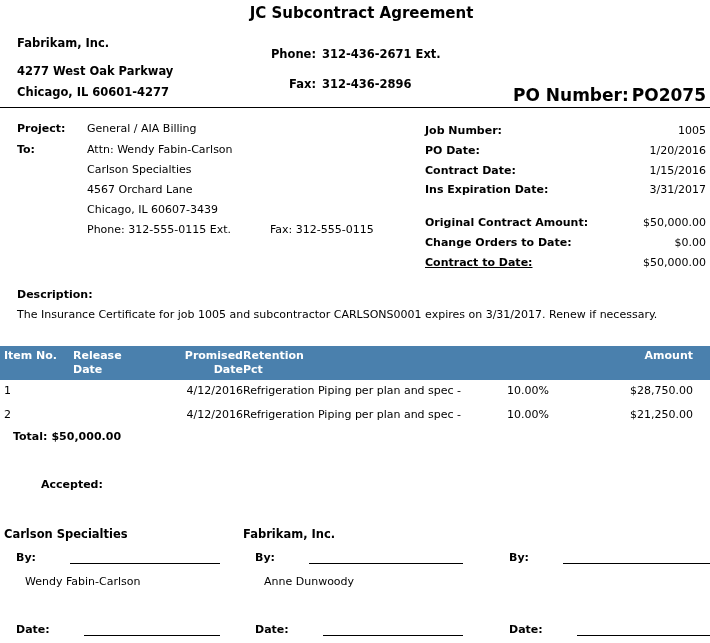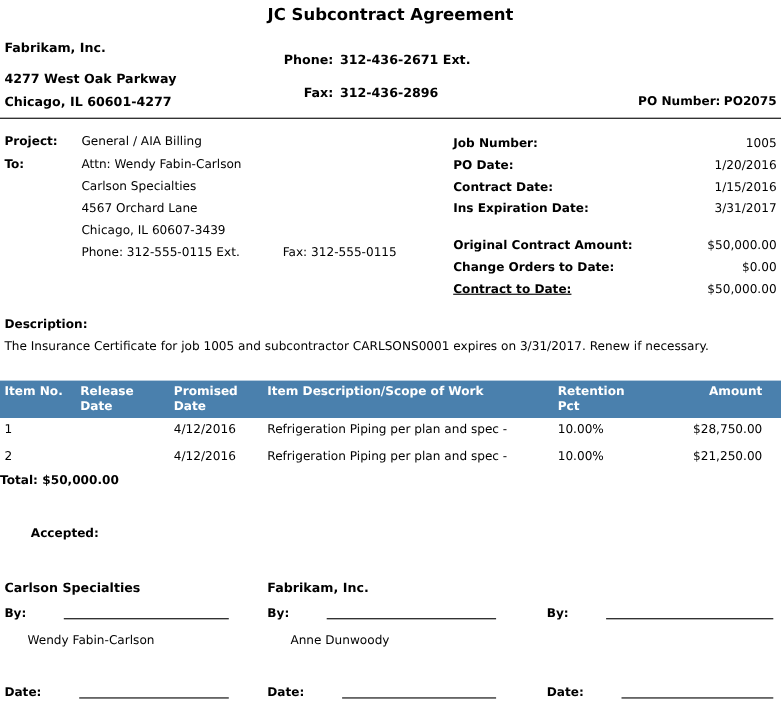--- a/index.html
+++ b/index.html
@@ -7,33 +7,33 @@
   .page {
     position: relative;
     width: 710px;
     height: 643px;
     background: #ffffff;
     font-family: "DejaVu Sans", "Liberation Sans", sans-serif;
     font-size: 11px;
     color: #000000;
     overflow: hidden;
   }
-  .abs { position: absolute; }
+  .abs { position: absolute; padding-left: 13px; }
 
   .doc-title {
     top: 4px; left: 0; width: 710px;
     text-align: center; font-weight: bold; font-size: 15px;
   }
 
   
   .company-line { left: 4px; font-weight: bold; font-size: 11.5px; }
   .phonefax-row { left: 230px; width: 230px; display: flex; font-weight: bold; font-size: 11.5px; }
   .phonefax-row .lbl { width: 73px; text-align: right; }
   .phonefax-row .val { margin-left: 6px; }
-  .po-number { top: 85px; right: 4px; font-weight: bold; font-size: 11px; }
+  .po-number { top: 85px; right: 4px; font-weight: bold; font-size: 17px; }
   .po-number .val { margin-left: 3px; }
   .rule { top: 107px; left: 0; width: 710px; height: 0; border-top: 1px solid #000000; }
 
   
   .info-lbl { left: 4px; font-weight: bold; }
   .info-val { left: 74px; }
   .to-fax { left: 257px; }
   .rfield-lbl { left: 412px; font-weight: bold; }
   .rfield-val { left: 480px; width: 226px; text-align: right; }
 
@@ -43,36 +43,36 @@
 
   
   .tbl-head {
     top: 346px; left: 0; width: 710px; height: 34px;
     background: #4a80ad; color: #ffffff; font-weight: bold;
     display: flex; padding: 3px 0 0 4px; line-height: 14px;
   }
   .tbl-row { left: 0; width: 710px; display: flex; padding-left: 4px; }
   .c1 { width: 69px; }
   .c2 { width: 85px; }
-  .c3 { width: 85px; }
+  .c3 { width: 85px; text-align: right; }
   .c4 { width: 264px; }
   .c5 { width: 96px; }
   .c6 { flex: 1; text-align: right; padding-right: 17px; }
   .tbl-total { top: 430px; left: 0; width: 710px; text-align: left; padding-right: 7px; font-weight: bold; }
   .tbl-total .val { margin-left: 4px; }
 
   .accepted-label { top: 478px; left: 4px; font-weight: bold; margin-left: 24px; }
 
   
   .sig-col { top: 527px; height: 112px; }
   .sig-col-1 { left: 4px; width: 204px; }
   .sig-col-2 { left: 243px; width: 208px; }
   .sig-col-3 { left: 497px; width: 206px; }
   .sig-company { position: absolute; top: 0; left: 0; font-weight: bold; font-size: 11.5px; }
-  .sig-row { position: absolute; left: 0; width: 100%; display: flex; align-items: flex-start; gap: 29px; }
+  .sig-row { position: absolute; left: 12px; width: 100%; display: flex; align-items: flex-end; gap: 29px; }
   .sig-row-by { top: 24px; }
   .sig-row-date { top: 96px; }
   .sig-row .lbl { font-weight: bold; margin-right: 5px; }
   .sig-line { flex: 1; border-bottom: 1px solid #000000; height: 12px; }
   .sig-name { position: absolute; top: 48px; left: 21px; }
 </style>
 </head>
 <body>
 
 <div class="page">
@@ -125,21 +125,20 @@
   <div class="abs rfield-lbl" style="top:256px;text-decoration:underline;">Contract to Date:</div>
   <div class="abs rfield-val" style="top:256px;">$50,000.00</div>
 
   <div class="abs desc-label">Description:</div>
   <div class="abs desc-text">The Insurance Certificate for job 1005 and subcontractor CARLSONS0001 expires on 3/31/2017. Renew if necessary.</div>
 
   <div class="abs tbl-head" style="background: rgb(74, 128, 173);">
     <div class="c1"><span>Item No.</span></div>
     <div class="c2"><span>Release</span><br><span>Date</span></div>
     <div class="c3"><span>Promised</span><br><span>Date</span></div>
-    <div class="c4"><span>Item Description/Scope of Work</span></div>
     <div class="c5"><span>Retention</span><br><span>Pct</span></div>
     <div class="c6"><span>Amount</span></div>
   </div>
 
   <div class="abs tbl-row" style="top:384px;">
     <div class="c1">1</div>
     <div class="c2"></div>
     <div class="c3">4/12/2016</div>
     <div class="c4">Refrigeration Piping per plan and spec -</div>
     <div class="c5">10.00%</div>

